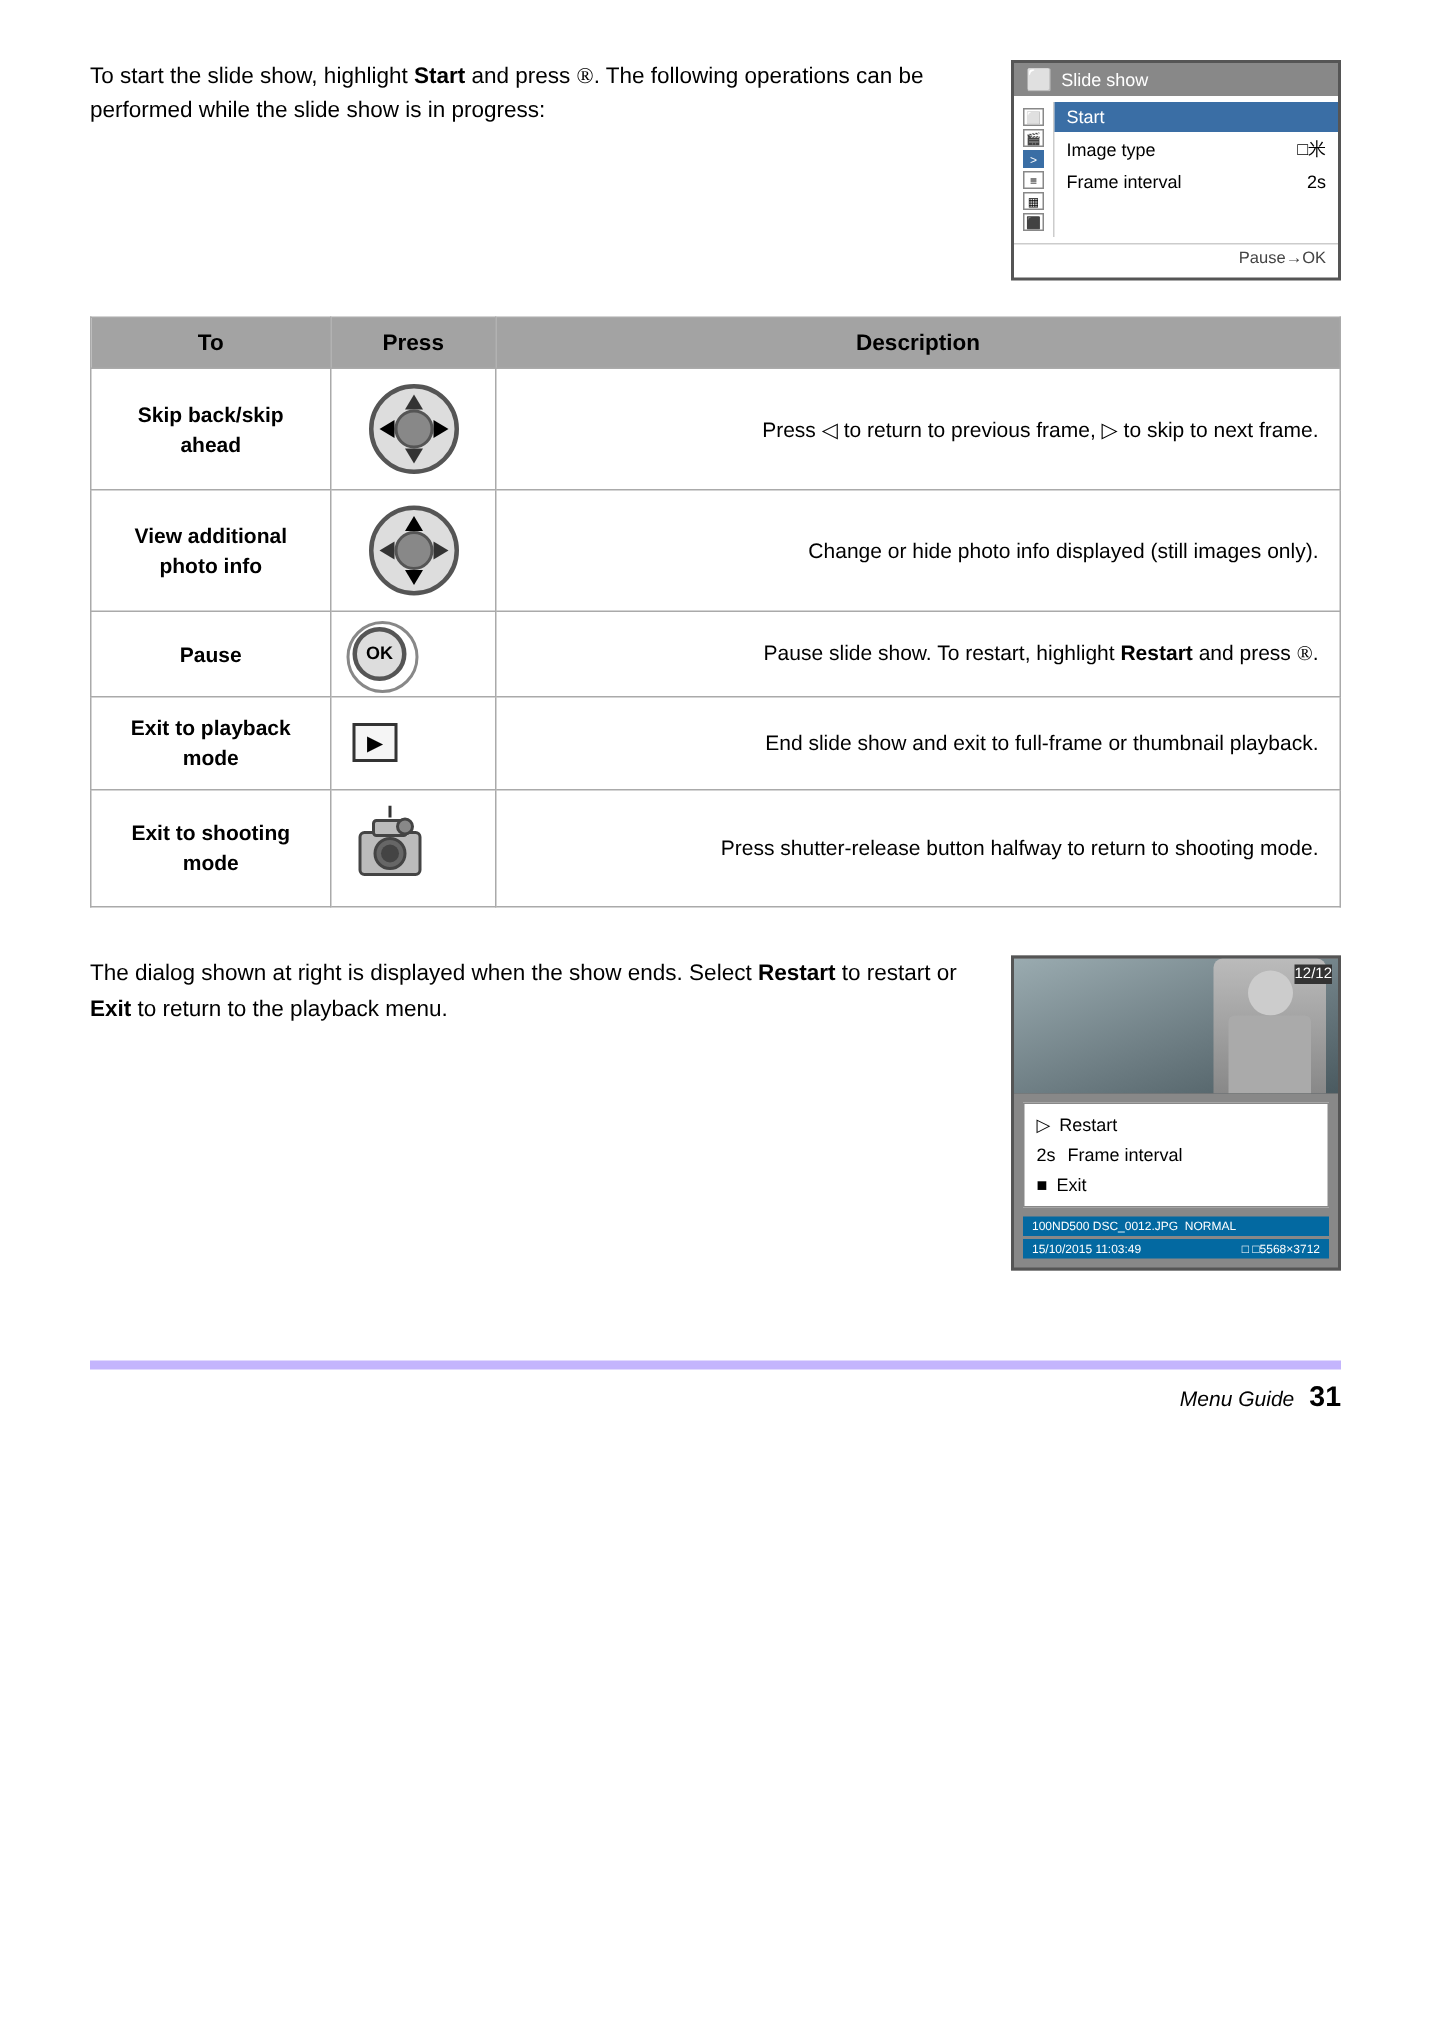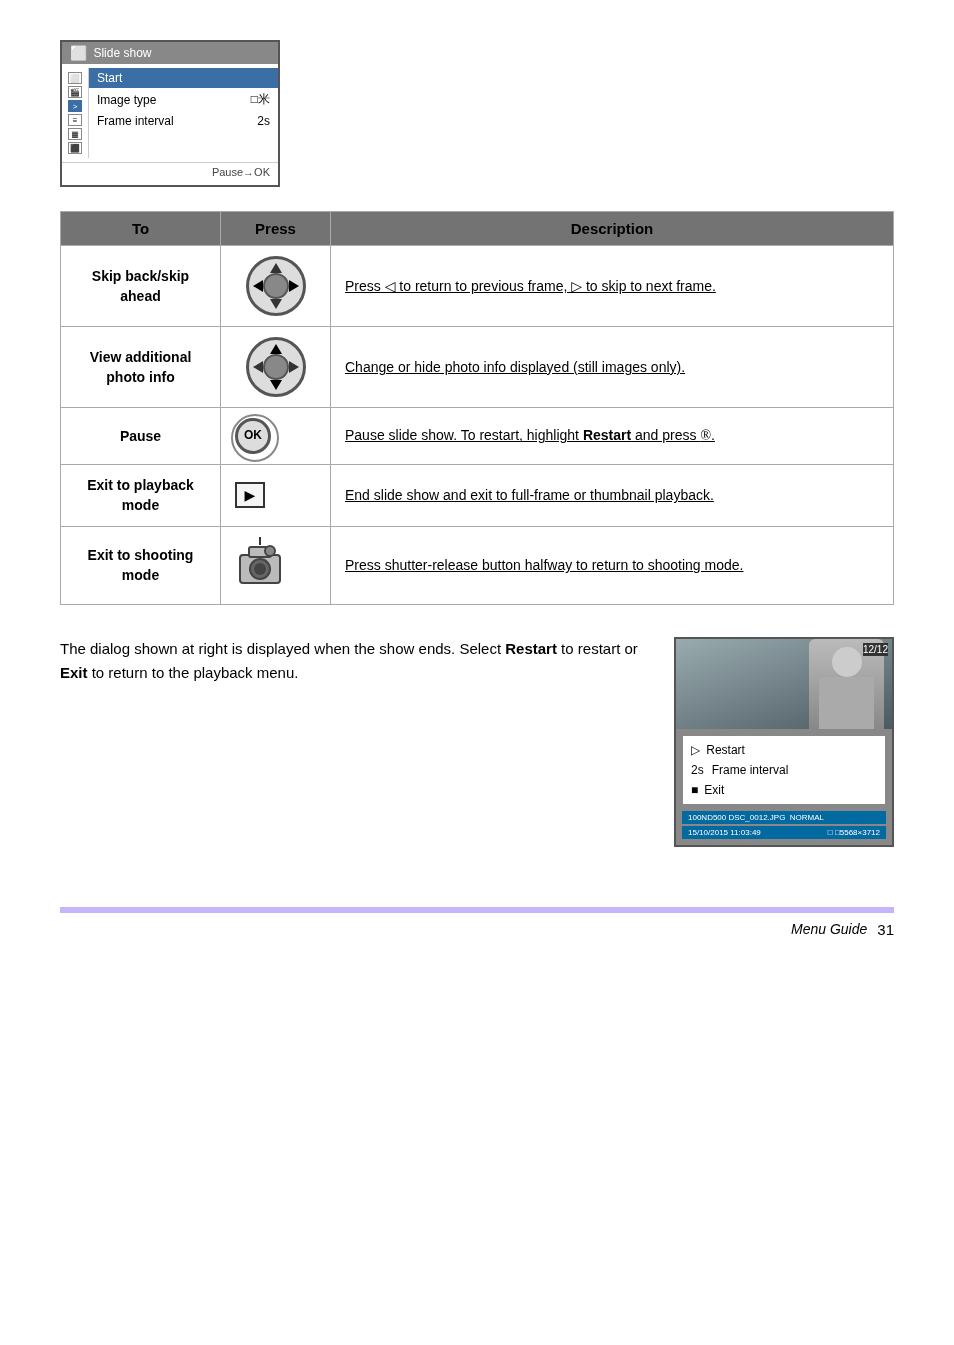--- a/index.html
+++ b/index.html
@@ -76,21 +76,21 @@
     }
 
     
     .operations-table {
       width: 100%;
       border-collapse: collapse;
       margin-bottom: 32px;
     }
 
     .operations-table th {
-      background: #737373;
+      background: #a3a3a3;
       border: 1px solid #aaa;
       padding: 8px 12px;
       text-align: center;
       font-weight: bold;
       font-size: 15px;
     }
 
     .operations-table td {
       border: 1px solid #aaa;
       padding: 10px 14px;
@@ -103,22 +103,21 @@
       font-weight: bold;
       text-align: center;
       width: 160px;
     }
 
     .operations-table td.press-col {
       width: 110px;
     }
 
     .operations-table td.desc-col {
-      text-align: left;
-      text-decoration: underline;
+      text-align: right;
     }
 
     
     .dpad-icon {
       position: relative;
       width: 60px;
       height: 60px;
       margin: 0 auto;
     }
 
@@ -319,35 +318,40 @@
       border-top: 6px solid #c4b5fd;
       padding-top: 8px;
     }
 
     .footer-text {
       font-size: 14px;
       font-style: italic;
     }
 
     .footer-page {
-      font-size: 15px;
-      font-weight: normal;
+      font-size: 19px;
+      font-weight: bold;
       margin-left: 10px;
     }
 
     
     .dpad-down-highlighted .arrow-down {
       border-top-color: #000 !important;
     }
 
   </style>
 </head>
 <body>
 
 <div class="intro-section">
+  <div class="intro-text">
+    <span>
+      To start the slide show, highlight <strong>Start</strong> and press <span style="font-family:serif;">®</span>.  The following operations can be performed while the slide show is in progress:
+    </span>
+  </div>
 
   <div class="slideshow-ui">
     <div class="ui-title-bar">
       <span style="font-size:14px;">⬜</span>
       <span>Slide show</span>
     </div>
     <div class="ui-body">
 
       <div style="display:flex;">
         <div style="display:flex;flex-direction:column;gap:2px;padding:4px 6px;border-right:1px solid #ccc;">

